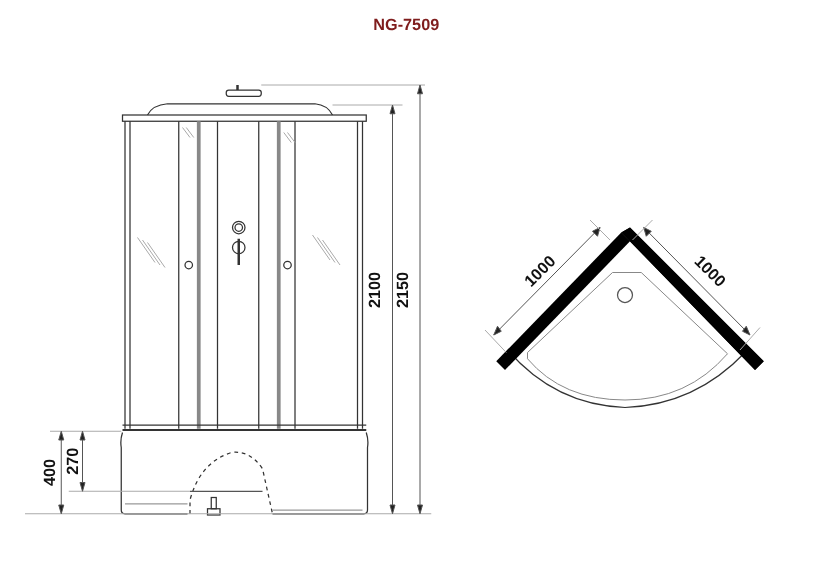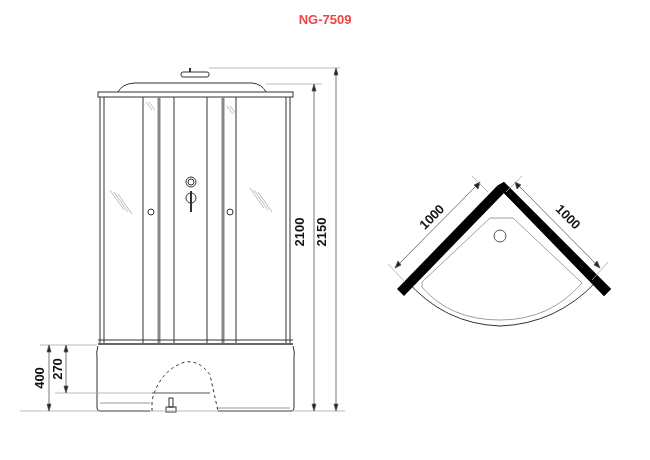--- a/index.html
+++ b/index.html
@@ -1,17 +1,17 @@
 <!DOCTYPE html>
 <html><head>
   <meta charset="utf-8">
   <style>
     html, body { margin: 0; padding: 0; background: #ffffff; }
     body { width: 650px; height: 460px; position: relative; overflow: hidden; font-family: "Liberation Sans", sans-serif; }
-    .title { position: absolute; top: 12px; left: 0; width: 650px; text-align: center; font-weight: bold; font-size: 13px; color: #ef4444; }
+    .title { position: absolute; top: 12px; left: 0; width: 650px; text-align: center; font-weight: bold; font-size: 13px; color: #7f1d1d; }
     svg { position: absolute; left: 0; top: 0; }
     .dim { font-family: "Liberation Sans", sans-serif; font-weight: bold; font-size: 13px; fill: #111; }
   </style>
 </head>
 <body>
 
 <div class="title">NG-7509</div>
 
 <svg width="650" height="460" viewBox="0 0 650 460">
 

